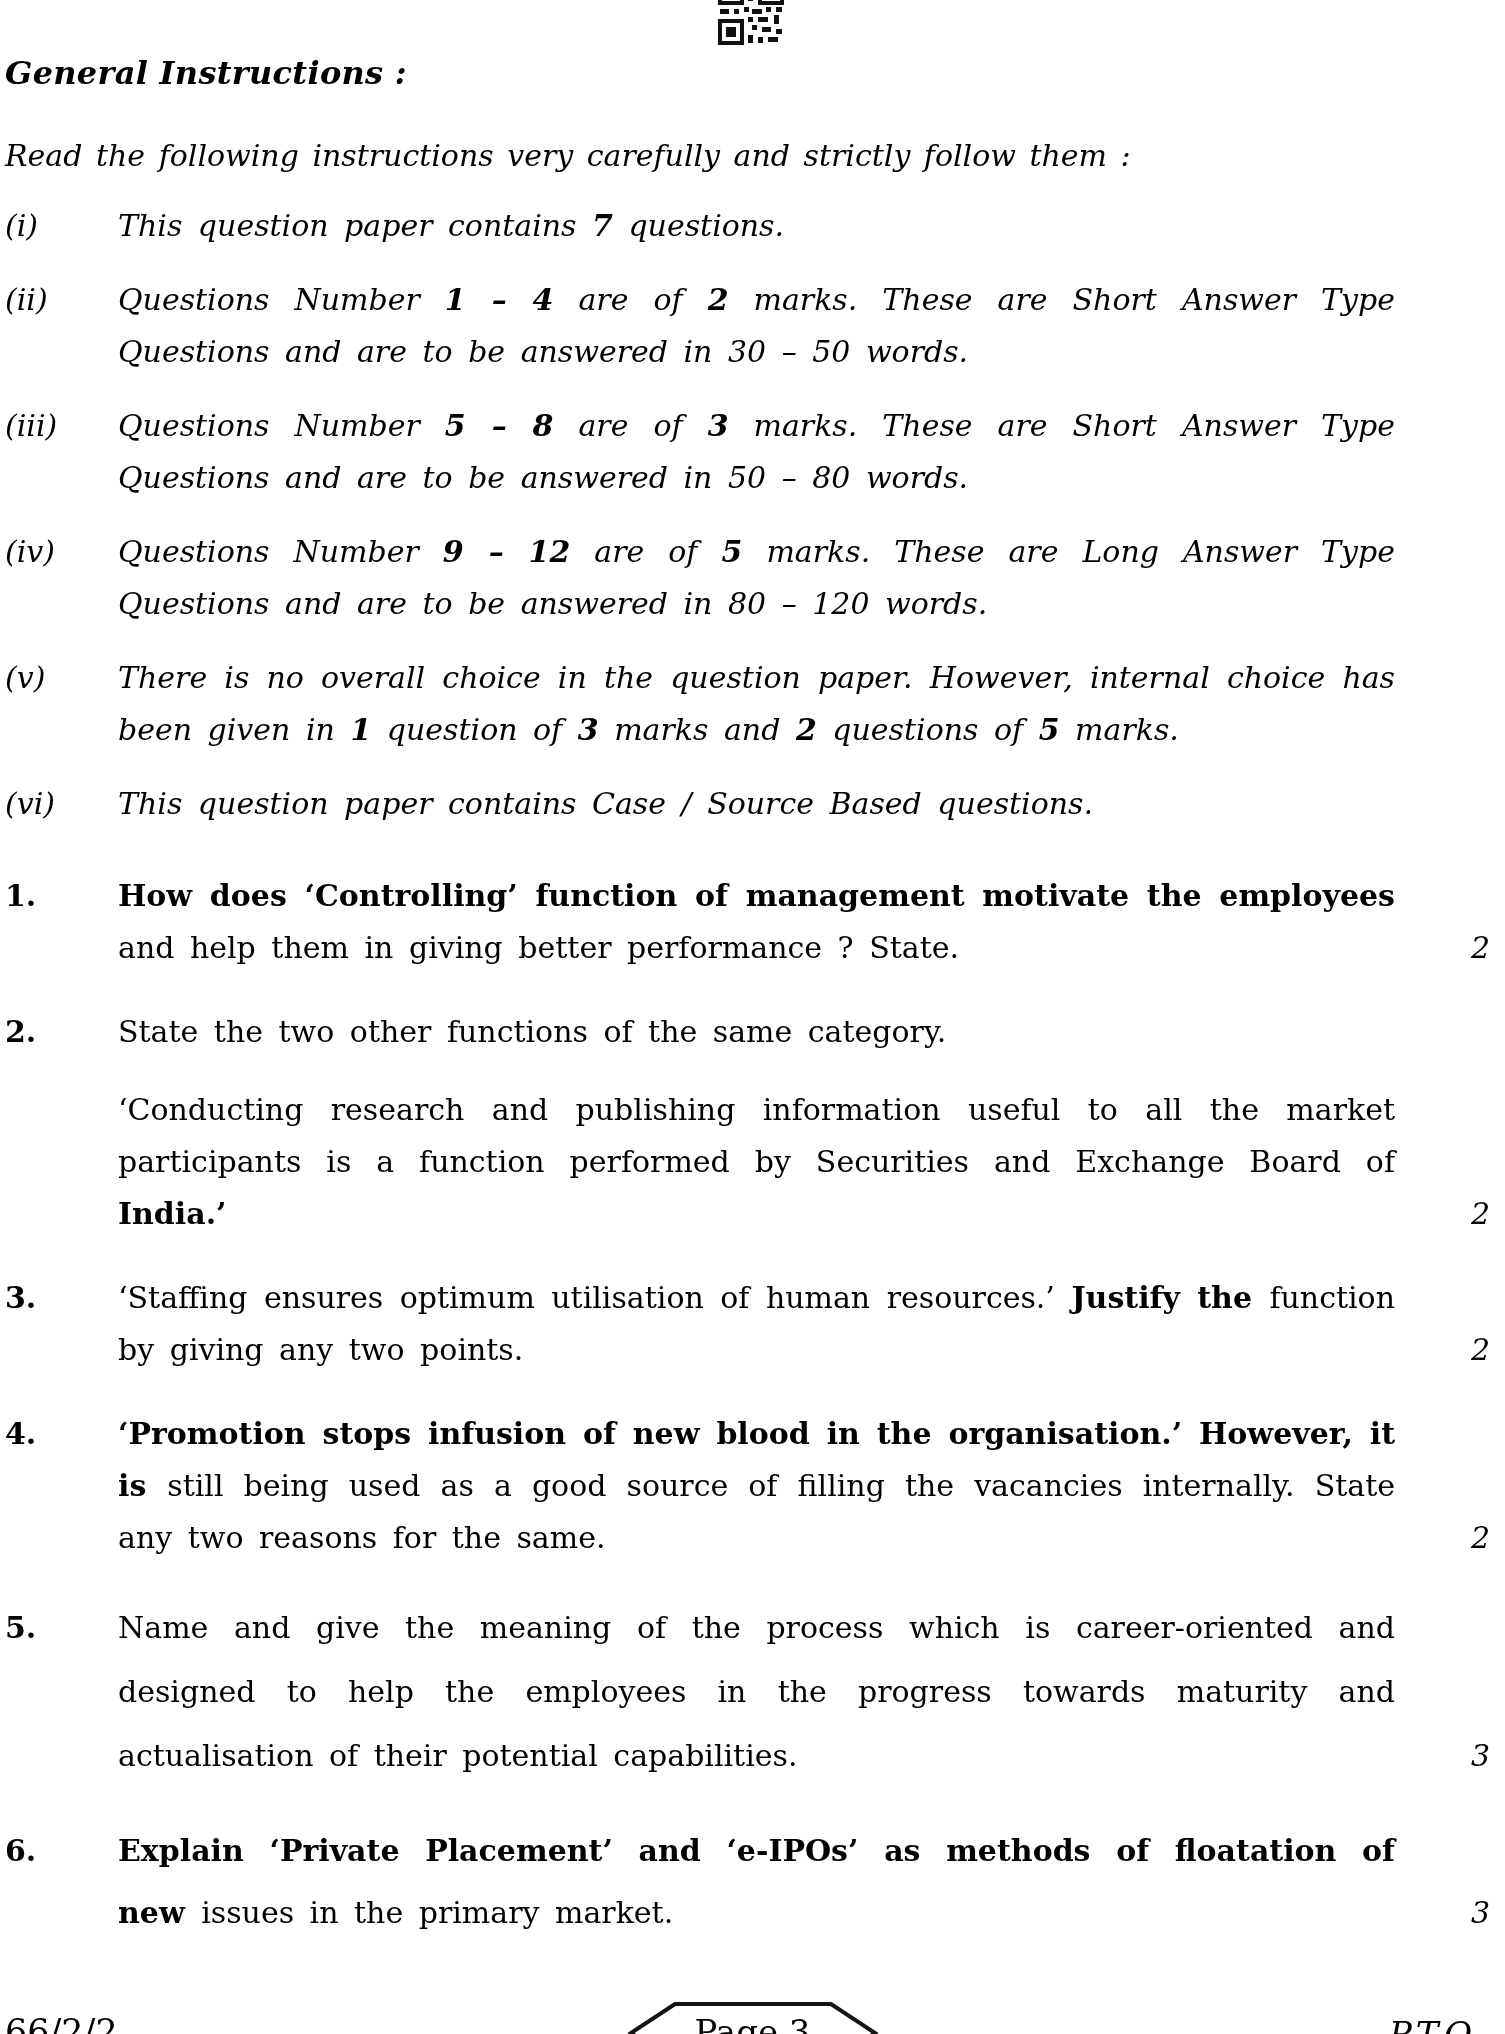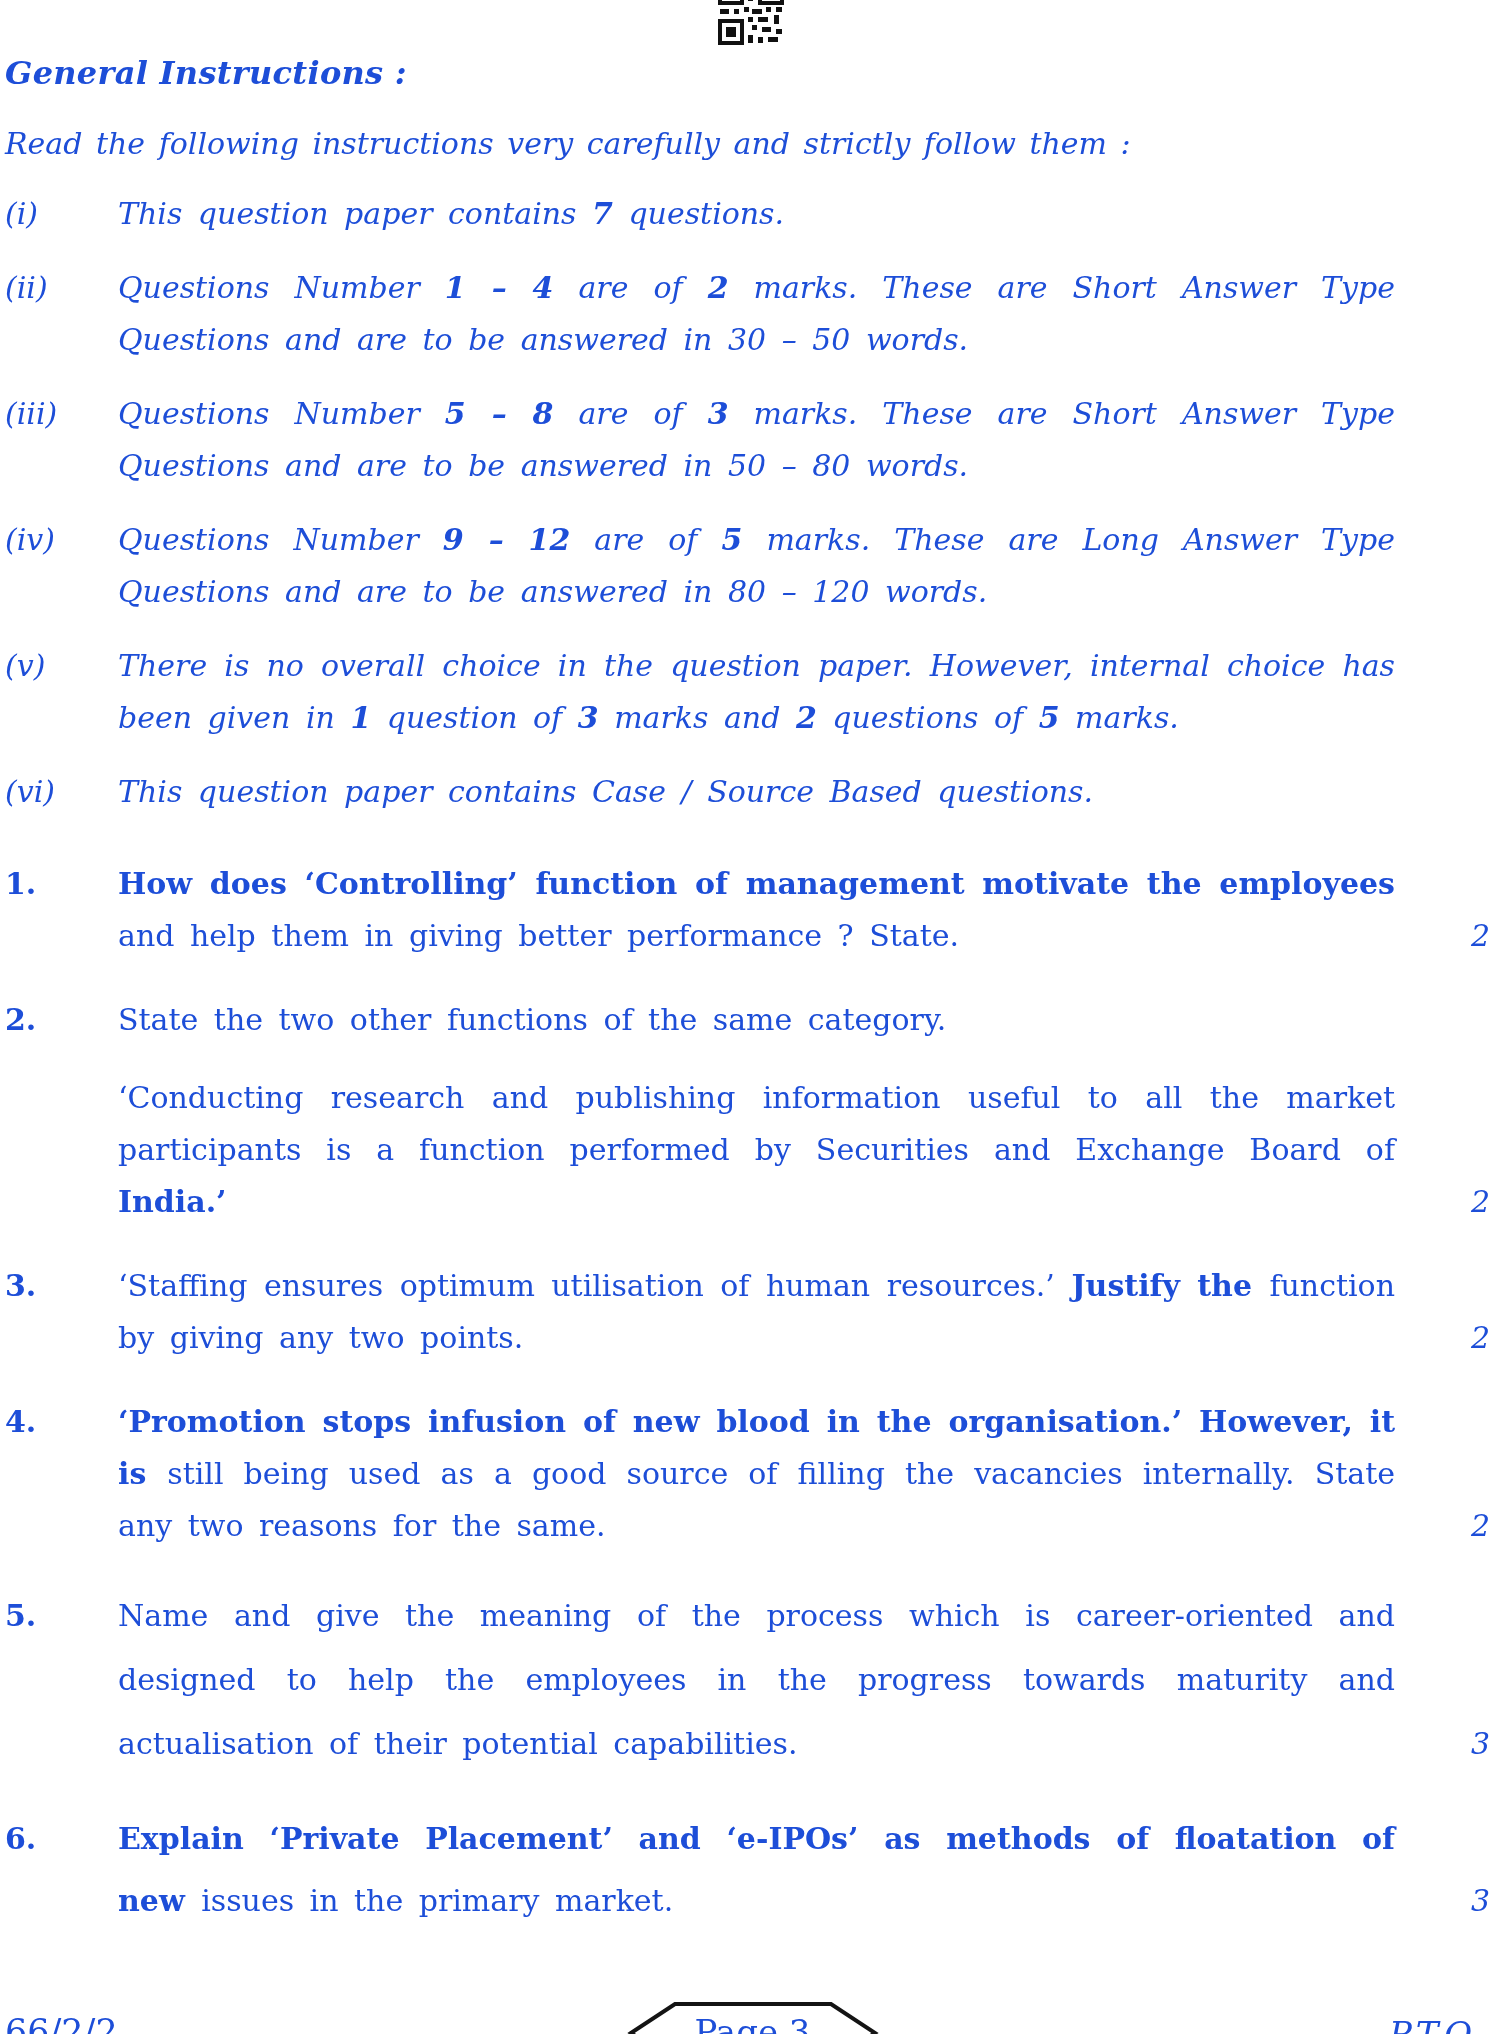--- a/index.html
+++ b/index.html
@@ -1,37 +1,37 @@
 <!DOCTYPE html>
 <html><head>
 <meta charset="utf-8">
 <style>
   * { margin:0; padding:0; box-sizing:border-box; }
   html,body { background:#ffffff; }
   .page {
     position:relative;
     width:1505px; height:2034px;
     background:#ffffff;
-    color:#1d4ed8;
+    color:#000000;
     overflow:hidden;
     font-family:"DejaVu Serif","Liberation Serif",serif;
     font-size:30px;
   }
   
   .qr { position:absolute; top:-21px; left:718px; }
 
   
   .gi-heading {
     font-weight:bold; font-style:italic;
     font-size:32px; line-height:42px;
     margin:52px 0 0 5px; letter-spacing:.3px;
   }
   .gi-intro {
     font-style:italic; font-size:30px; line-height:44px;
-    margin:28px 0 0 5px; word-spacing:4px;
+    margin:40px 0 0 5px; word-spacing:4px;
   }
 
   
   .ins-row { display:flex; margin-top:22px; padding:0 15px 0 5px; font-style:italic; line-height:52px; }
   .ins-row .lbl { width:113px; flex:none; }
   .ins-row .txt { width:1277px; flex:none; text-align:justify; word-spacing:6px; }
 
   
   .q-row { display:flex; margin-top:32px; padding:0 15px 0 5px; line-height:52px; }
   .q-row.first { margin-top:40px; }

